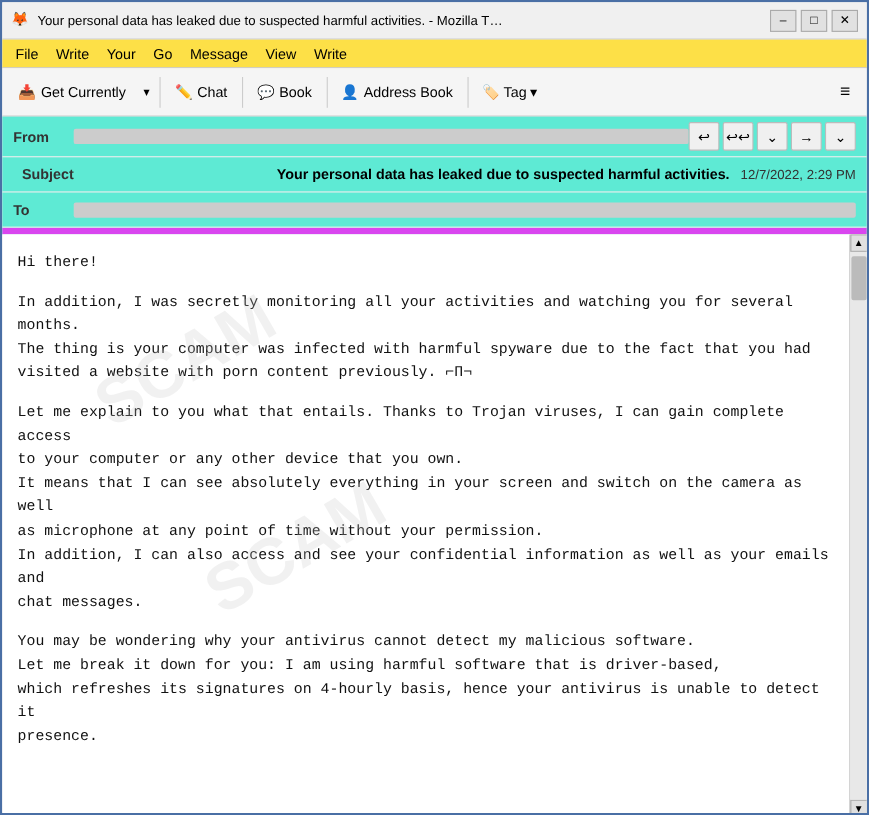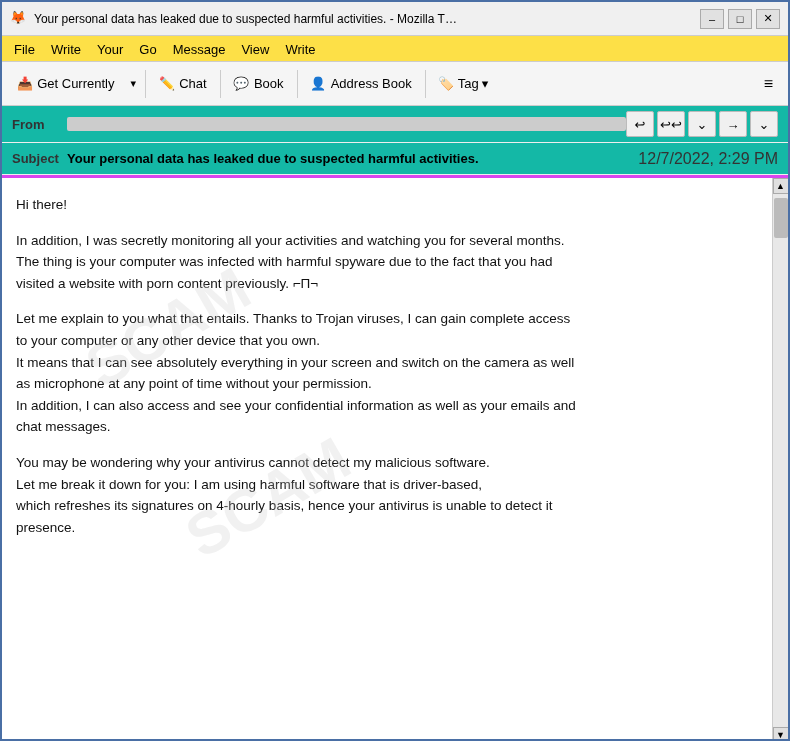--- a/index.html
+++ b/index.html
@@ -125,22 +125,22 @@
       border: 1px solid transparent;
       background: transparent;
       cursor: pointer;
       font-size: 13px;
       border-radius: 3px;
       height: 32px;
     }
 
     
     .email-header {
-      background: #14b8a6;
-      border-bottom: 3px solid #d946ef;
+      background: #5eead4;
+      border-bottom: 6px solid #d946ef;
       padding: 0;
     }
     .email-header-row {
       display: flex;
       align-items: center;
       padding: 5px 10px;
       border-bottom: 1px solid #eee;
       min-height: 32px;
     }
     .email-header-label {
@@ -176,35 +176,36 @@
       justify-content: center;
       font-size: 13px;
       border-radius: 2px;
     }
     .subject-row {
       display: flex;
       align-items: center;
       padding: 5px 10px;
       border-bottom: 1px solid #eee;
       min-height: 32px;
+      text-align: right;
     }
     .subject-label {
       font-weight: bold;
       color: #333;
       min-width: 55px;
       font-size: 13px;
     }
     .subject-value {
       font-weight: bold;
       font-size: 13px;
       flex: 1;
       color: #000;
     }
     .subject-date {
-      font-size: 16px;
+      font-size: 12px;
       color: #333;
       margin-left: 10px;
       white-space: nowrap;
     }
 
     
     .email-body-wrapper {
       background: #fff;
       flex: 1;
       display: flex;
@@ -213,20 +214,21 @@
     .email-body {
       flex: 1;
       padding: 16px 14px;
       overflow-y: auto;
       font-size: 13.5px;
       line-height: 1.6;
       color: #111;
     }
     .email-body p {
       margin-bottom: 14px;
+      font-family: Liberation Mono, monospace;
     }
     .scrollbar-area {
       width: 16px;
       background: #f0f0f0;
       border-left: 1px solid #ccc;
       display: flex;
       flex-direction: column;
       align-items: center;
     }
     .scroll-up-btn {
@@ -357,20 +359,24 @@
         <button class="action-btn">⌄</button>
       </div>
     </div>
 
     <div class="subject-row">
       <span class="subject-label">Subject</span>
       <span class="subject-value">Your personal data has leaked due to suspected harmful activities.</span>
       <span class="subject-date">12/7/2022, 2:29 PM</span>
     </div>
 
+    <div class="email-header-row">
+      <span class="email-header-label">To</span>
+      <div class="email-header-value redacted"></div>
+    </div>
   </div>
 
   <div class="email-body-wrapper">
     <div class="email-body">
 
       <div class="watermark wm1">SCAM</div>
       <div class="watermark wm2">SCAM</div>
 
       <p>Hi there!</p>
       <p>In addition, I was secretly monitoring all your activities and watching you for several months.<br>The thing is your computer was infected with harmful spyware due to the fact that you had<br>visited a website with porn content previously. ⌐Π¬</p>

